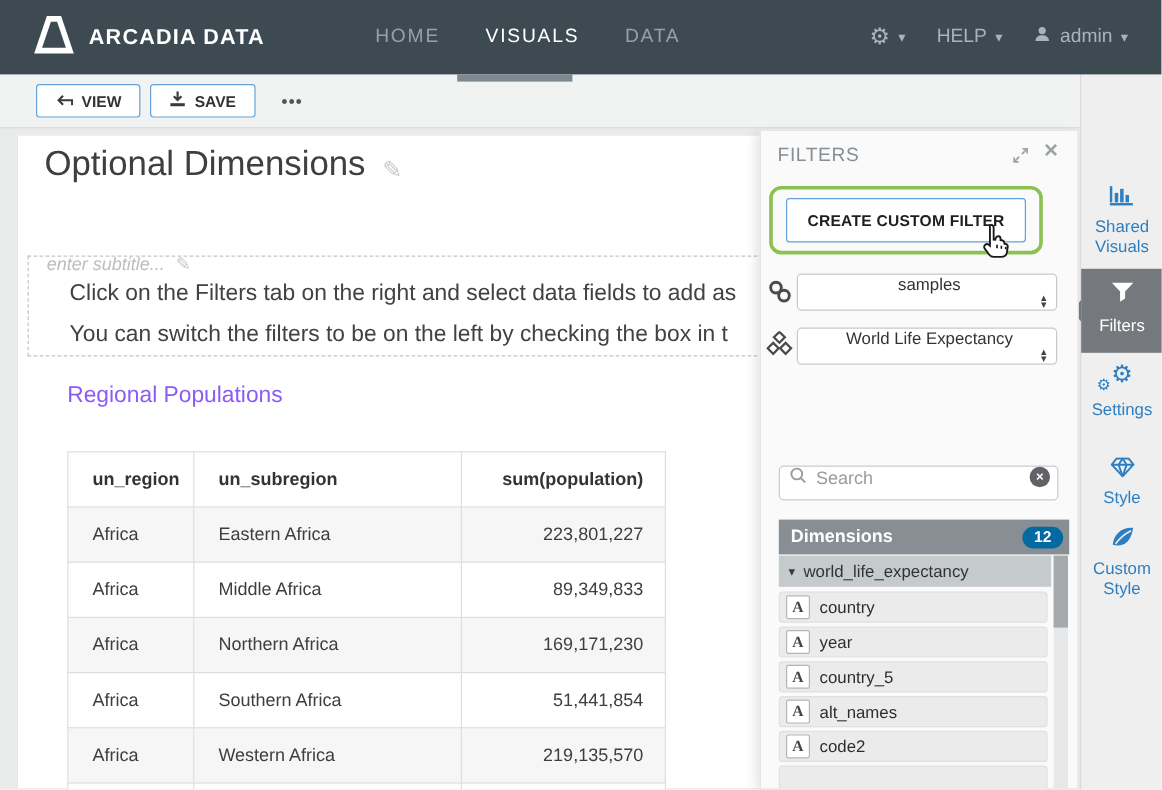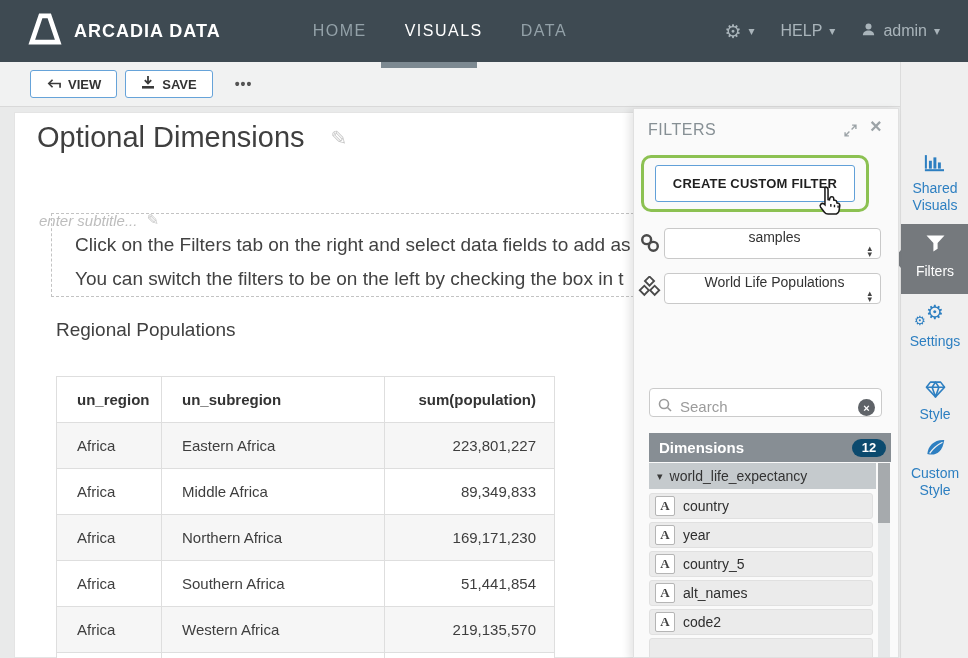--- a/index.html
+++ b/index.html
@@ -20,53 +20,53 @@
   .nav-right .grp{display:flex;align-items:center;gap:7px;cursor:pointer;}
   .glyph-gear{font-size:19px;line-height:1;}
   .caret{font-size:12px;}
   .visuals-underline{position:absolute;left:381px;top:62px;width:96px;height:6px;background:#7C8991;z-index:41;}
   
   .toolbar{position:absolute;left:0;top:62px;width:968px;height:45px;background:#F1F2F2;border-bottom:1px solid #D9D9D9;display:flex;align-items:center;padding-left:30px;box-sizing:border-box;gap:8px;z-index:5;}
   .tb-btn{display:flex;align-items:center;gap:7px;height:28px;padding:0 15px;background:#FFF;border:1px solid #66A3D9;border-radius:3px;font-size:13px;font-weight:bold;color:#333;cursor:pointer;font-family:inherit;justify-content:space-between;}
   .tb-more{border:none;background:none;font-size:14px;font-weight:bold;color:#555;letter-spacing:1px;margin-left:8px;cursor:pointer;}
   
   .card{position:absolute;left:14px;top:112px;width:885px;height:546px;background:#FFF;border:1px solid #E4E4E4;box-sizing:border-box;z-index:1;}
-  .v-title{position:absolute;left:22px;top:8px;display:flex;align-items:center;gap:26px;}
+  .v-title{position:absolute;left:22px;top:8px;display:flex;align-items:flex-end;gap:14px;}
   .v-title .t{font-size:29px;color:#3F3F3F;}
   .pencil{color:#C9C9C9;font-size:20px;cursor:pointer;}
   .pencil.small{font-size:15px;}
   .v-subtitle{position:absolute;left:24px;top:66px;display:flex;align-items:center;gap:9px;margin-top:32px;}
   .v-subtitle .t{font-style:italic;color:#BDBDBD;font-size:15px;cursor:text;}
-  .v-instructions{position:absolute;left:8px;top:100px;width:858px;height:84px;border:1px dashed #C3C3C3;box-sizing:border-box;padding:14px 0 0 23px;overflow:hidden;margin-left:28px;}
+  .v-instructions{position:absolute;left:8px;top:100px;width:858px;height:84px;border:1px dashed #C3C3C3;box-sizing:border-box;padding:14px 0 0 34px;overflow:hidden;}
   .instr-line{font-size:19px;color:#424242;line-height:34px;white-space:nowrap;}
-  .section-title{position:absolute;left:41px;top:206px;font-size:19px;color:#404040;}
+  .section-title{position:absolute;left:41px;top:206px;font-size:19px;color:#8b5cf6;}
   .viz-table{position:absolute;left:41px;top:263px;border-collapse:collapse;background:#FFF;}
   .viz-table th,.viz-table td{border:1px solid #DEDEDE;height:46px;padding:0 0 0 20px;font-size:15px;text-align:left;color:#3E3E3E;box-sizing:border-box;}
   .viz-table th{font-weight:bold;color:#333;}
   .viz-table td.num,.viz-table th.num{text-align:right;padding-right:18px;}
   .viz-table tbody tr:nth-child(odd){background:#F6F6F6;}
   
   .fpanel{position:absolute;left:633px;top:108px;width:266px;height:550px;background:#FAFAFA;border:1px solid #E0E0E0;box-sizing:border-box;box-shadow:-4px 2px 8px rgba(0,0,0,0.10);z-index:20;overflow:hidden;}
   .fp-title{position:absolute;left:14px;top:12px;font-size:16px;color:#868F94;letter-spacing:.5px;}
   .fp-expand{position:absolute;left:210px;top:14px;color:#9CA3A7;cursor:pointer;}
   .fp-close{position:absolute;left:236px;top:6px;color:#9CA3A7;font-size:20px;font-weight:bold;cursor:pointer;}
   .green-box{position:absolute;left:7px;top:46px;width:228px;height:57px;border:3px solid #8CC152;border-radius:10px;box-sizing:border-box;}
   .create-btn{position:absolute;left:11px;top:7px;width:200px;height:37px;background:#FFF;border:1px solid #61A0D8;border-radius:3px;font-size:13px;font-weight:bold;color:#1F1F1F;cursor:pointer;font-family:inherit;letter-spacing:.2px;}
   .hand-cursor{position:absolute;left:182px;top:76px;z-index:30;}
   .fp-icon{position:absolute;color:#4A4A4A;}
   .fp-select{position:absolute;width:217px;height:31px;background:#FFF;border:1px solid #C9C9C9;border-radius:4px;box-sizing:border-box;display:flex;align-items:center;padding:0 8px 0 12px;font-size:14px;color:#333;cursor:pointer;flex-direction:column;}
   .sel-arrows{margin-left:auto;display:flex;flex-direction:column;line-height:6px;font-size:9px;color:#444;}
   .fp-hint{position:absolute;left:15px;top:222px;width:232px;font-size:16px;color:#3F3F3F;line-height:21px;}
-  .search-box{position:absolute;left:15px;top:279px;width:233px;height:29px;background:#FFF;border:1px solid #CBCBCB;border-radius:4px;box-sizing:border-box;display:flex;align-items:flex-end;padding:0 6px 0 8px;gap:6px;}
+  .search-box{position:absolute;left:15px;top:279px;width:233px;height:29px;background:#FFF;border:1px solid #CBCBCB;border-radius:4px;box-sizing:border-box;display:flex;align-items:flex-start;padding:0 6px 0 8px;gap:6px;}
   .search-box input{border:none;outline:none;flex:1;font-size:15px;color:#333;font-family:inherit;background:transparent;min-width:0;}
   .search-box input::placeholder{color:#9B9B9B;}
   .clear-btn{width:17px;height:17px;border-radius:50%;background:#5F6368;color:#FFF;font-size:11px;font-weight:bold;display:flex;align-items:center;justify-content:center;cursor:pointer;flex:none;}
   .dims-header{position:absolute;left:15px;top:324px;width:242px;height:29px;background:#878E94;display:flex;align-items:center;padding:0 5px 0 10px;box-sizing:border-box;}
   .dims-header .lbl{color:#FFF;font-size:15px;font-weight:bold;}
-  .dims-badge{margin-left:auto;min-width:34px;height:18px;border-radius:10.5px;background:#0c4a6e;color:#FFF;font-size:13px;font-weight:bold;display:flex;align-items:center;justify-content:center;}
+  .dims-badge{margin-left:auto;min-width:34px;height:18px;border-radius:10.5px;background:#0369a1;color:#FFF;font-size:13px;font-weight:bold;display:flex;align-items:center;justify-content:center;}
   .group-row{position:absolute;left:15px;top:354px;width:227px;height:26px;background:#C5CACD;display:flex;align-items:center;gap:7px;padding-left:8px;box-sizing:border-box;cursor:pointer;}
   .group-row .arr{font-size:11px;color:#3A3A3A;}
   .group-row .lbl{font-size:14px;color:#333;}
   .field-item{position:absolute;left:15px;width:224px;height:26px;background:#EBEBEB;border:1px solid #E0E0E0;border-radius:3px;display:flex;align-items:center;gap:8px;padding-left:5px;box-sizing:border-box;cursor:pointer;}
   .a-box{width:18px;height:18px;background:#FFF;border:1px solid #B5B5B5;border-radius:2px;display:flex;align-items:center;justify-content:center;font-family:"Liberation Serif","DejaVu Serif",serif;font-weight:bold;font-size:13px;color:#444;flex:none;}
   .field-item .lbl{font-size:14px;color:#2E2E2E;}
   .dim-scrollbar{position:absolute;left:244px;top:354px;width:12px;height:196px;background:#E6E8E9;cursor:pointer;}
   .dim-scrollbar .thumb{position:absolute;left:0;top:0;width:12px;height:60px;background:#A6AAAD;}
   
   .sidebar{position:absolute;left:900px;top:62px;width:68px;height:596px;background:#EFEFEF;border-left:1px solid #DCDCDC;box-sizing:border-box;z-index:10;}
@@ -241,21 +241,21 @@
   </div>
 
   <span class="fp-icon" style="left:4px;top:167px;">
     <svg width="23" height="21" viewBox="0 0 20 18" fill="#FFF" stroke="#4A4A4A" stroke-width="1.6">
       <rect x="7.2" y="1.5" width="5.6" height="5.6" transform="rotate(45 10 4.3)"></rect>
       <rect x="2.7" y="9.5" width="5.6" height="5.6" transform="rotate(45 5.5 12.3)"></rect>
       <rect x="11.7" y="9.5" width="5.6" height="5.6" transform="rotate(45 14.5 12.3)"></rect>
     </svg>
   </span>
   <div class="fp-select" style="left:30px;top:164px;">
-    <span>World Life Populations</span>
+    <span>World Life Expectancy</span>
     <span class="sel-arrows">
       <i>▴</i>
         <i>▾</i>
     </span>
   </div>
 
 
   <div class="search-box">
     <span>
       <svg width="14" height="14" viewBox="0 0 14 14" fill="none" stroke="#9B9B9B" stroke-width="1.6">

